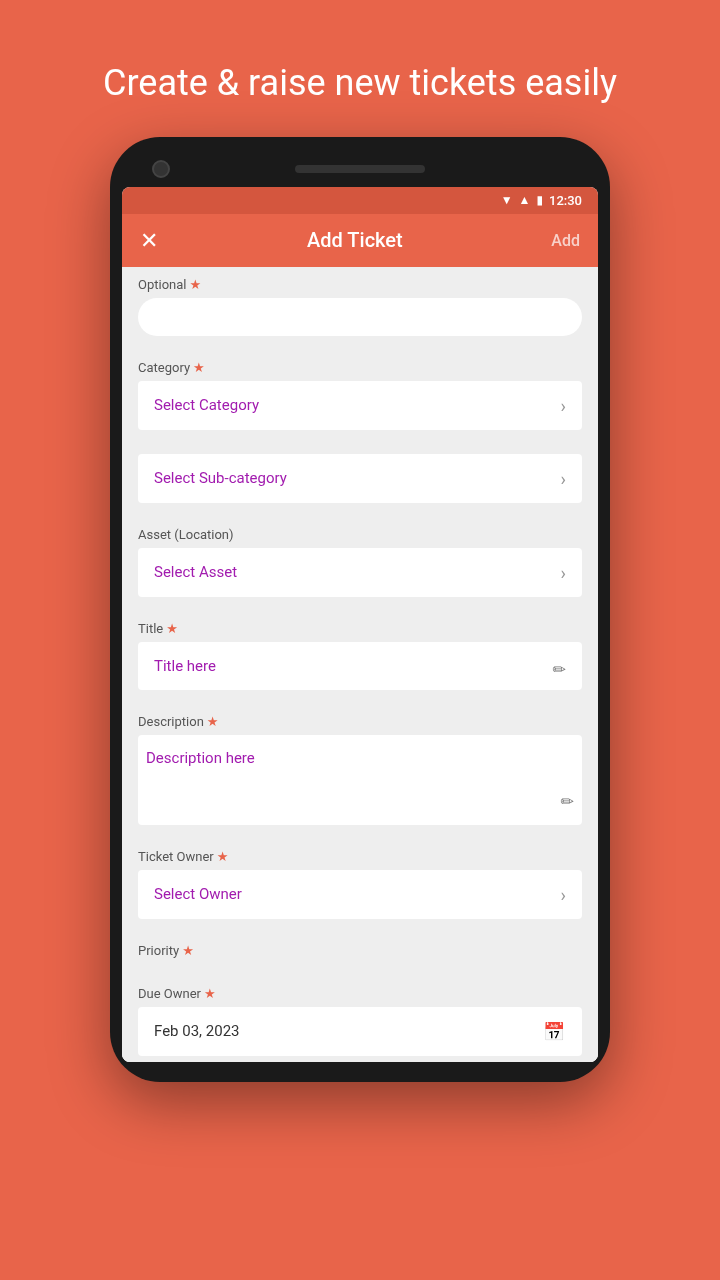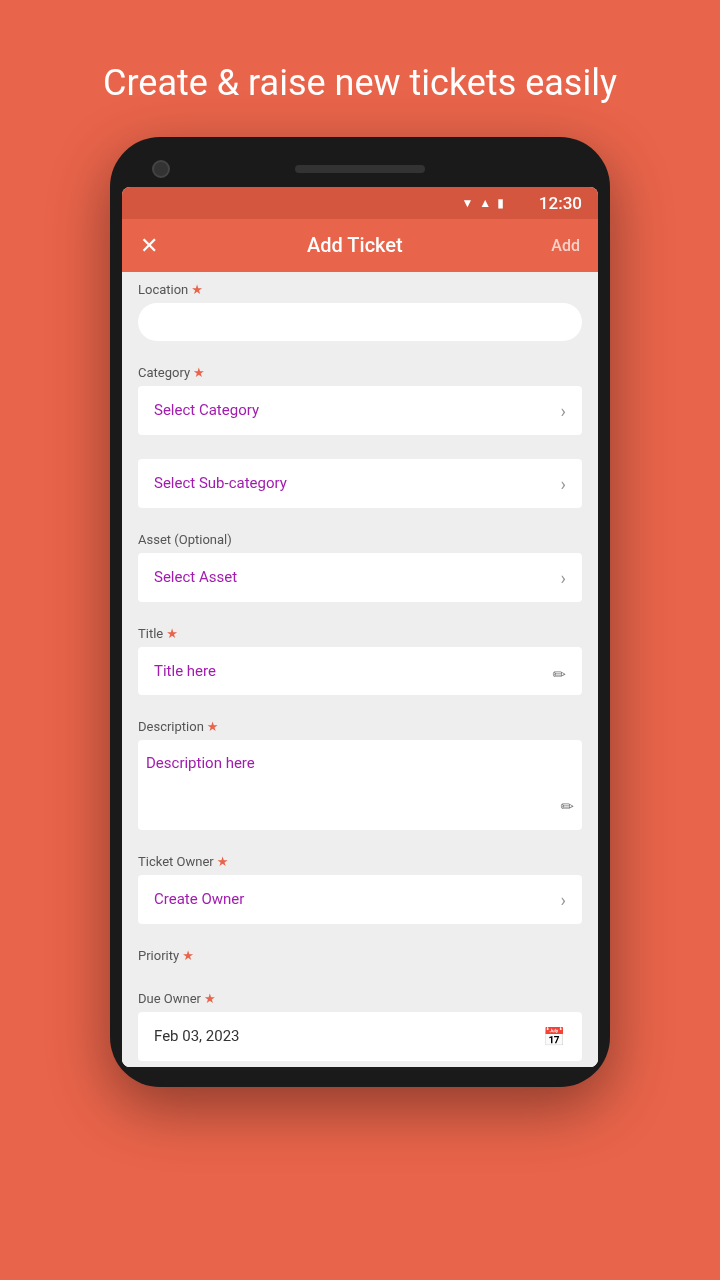--- a/index.html
+++ b/index.html
@@ -86,23 +86,22 @@
     }
 
     .status-icons {
       display: flex;
       align-items: center;
       gap: 6px;
     }
 
     .status-time {
       color: white;
-      font-size: 17px;
+      font-size: 13px;
       font-weight: 500;
-      margin-left: 29px;
     }
 
     .wifi-icon, .signal-icon, .battery-icon {
       color: white;
       font-size: 12px;
     }
 
     .app-bar {
       background: #E8644A;
       display: flex;
@@ -255,21 +254,21 @@
         <div class="app-bar">
           <span class="app-bar-close">✕</span>
           <span class="app-bar-title">Add Ticket</span>
           <span class="app-bar-add">Add</span>
         </div>
 
         <div class="form-scroll">
 
           <div class="form-section">
             <div class="field-label">
-              <span>Location</span>
+              <span>Optional</span>
               <span class="required-star">★</span>
             </div>
             <div class="location-input"></div>
           </div>
 
           <div class="divider"></div>
 
           <div class="form-section">
             <div class="field-label">
               <span>Category</span>
@@ -286,21 +285,21 @@
           <div class="form-section">
             <div class="field-input">
               <span class="field-input-text">Select Sub-category</span>
               <span class="chevron-right">›</span>
             </div>
           </div>
 
           <div class="divider"></div>
 
           <div class="form-section">
-            <div class="field-label">Asset (Optional)</div>
+            <div class="field-label">Asset (Location)</div>
             <div class="field-input">
               <span class="field-input-text">Select Asset</span>
               <span class="chevron-right">›</span>
             </div>
           </div>
 
           <div class="divider"></div>
 
           <div class="form-section">
             <div class="field-label">
@@ -327,21 +326,21 @@
           </div>
 
           <div class="divider"></div>
 
           <div class="form-section">
             <div class="field-label">
               <span>Ticket Owner</span>
               <span class="required-star">★</span>
             </div>
             <div class="field-input">
-              <span class="field-input-text">Create Owner</span>
+              <span class="field-input-text">Select Owner</span>
               <span class="chevron-right">›</span>
             </div>
           </div>
 
           <div class="divider"></div>
 
           <div class="form-section">
             <div class="field-label">
               <span>Priority</span>
               <span class="required-star">★</span>

